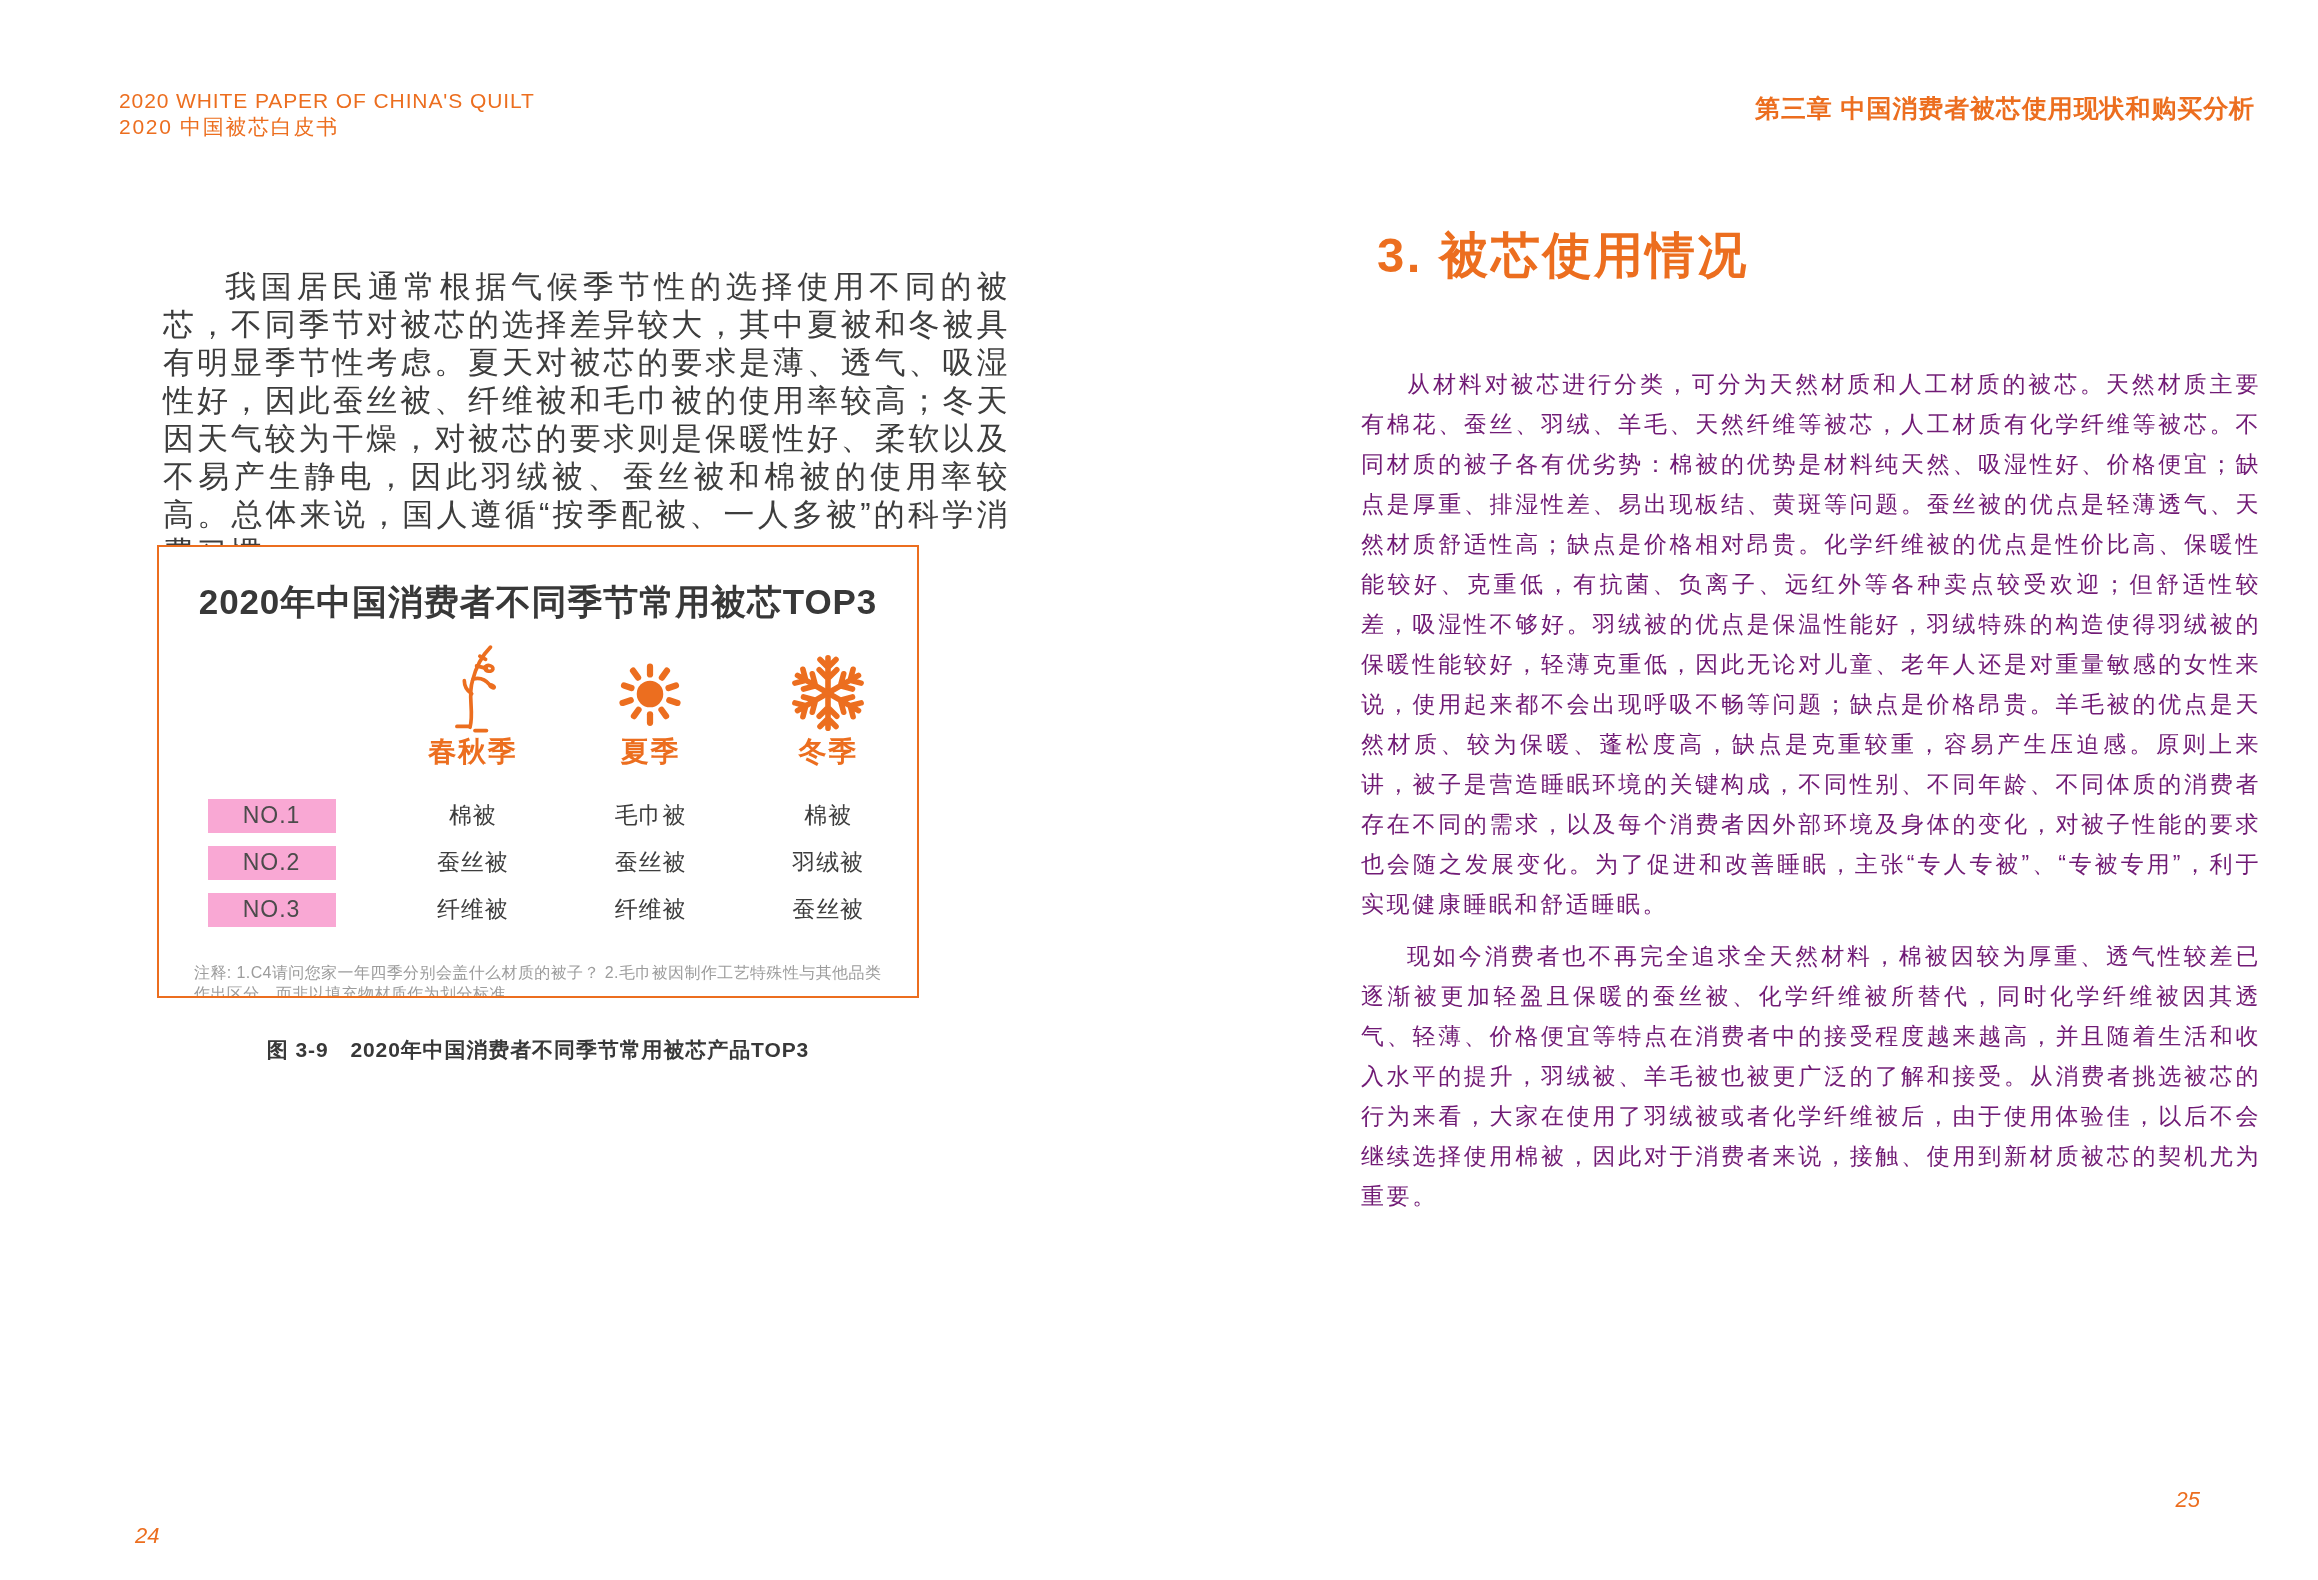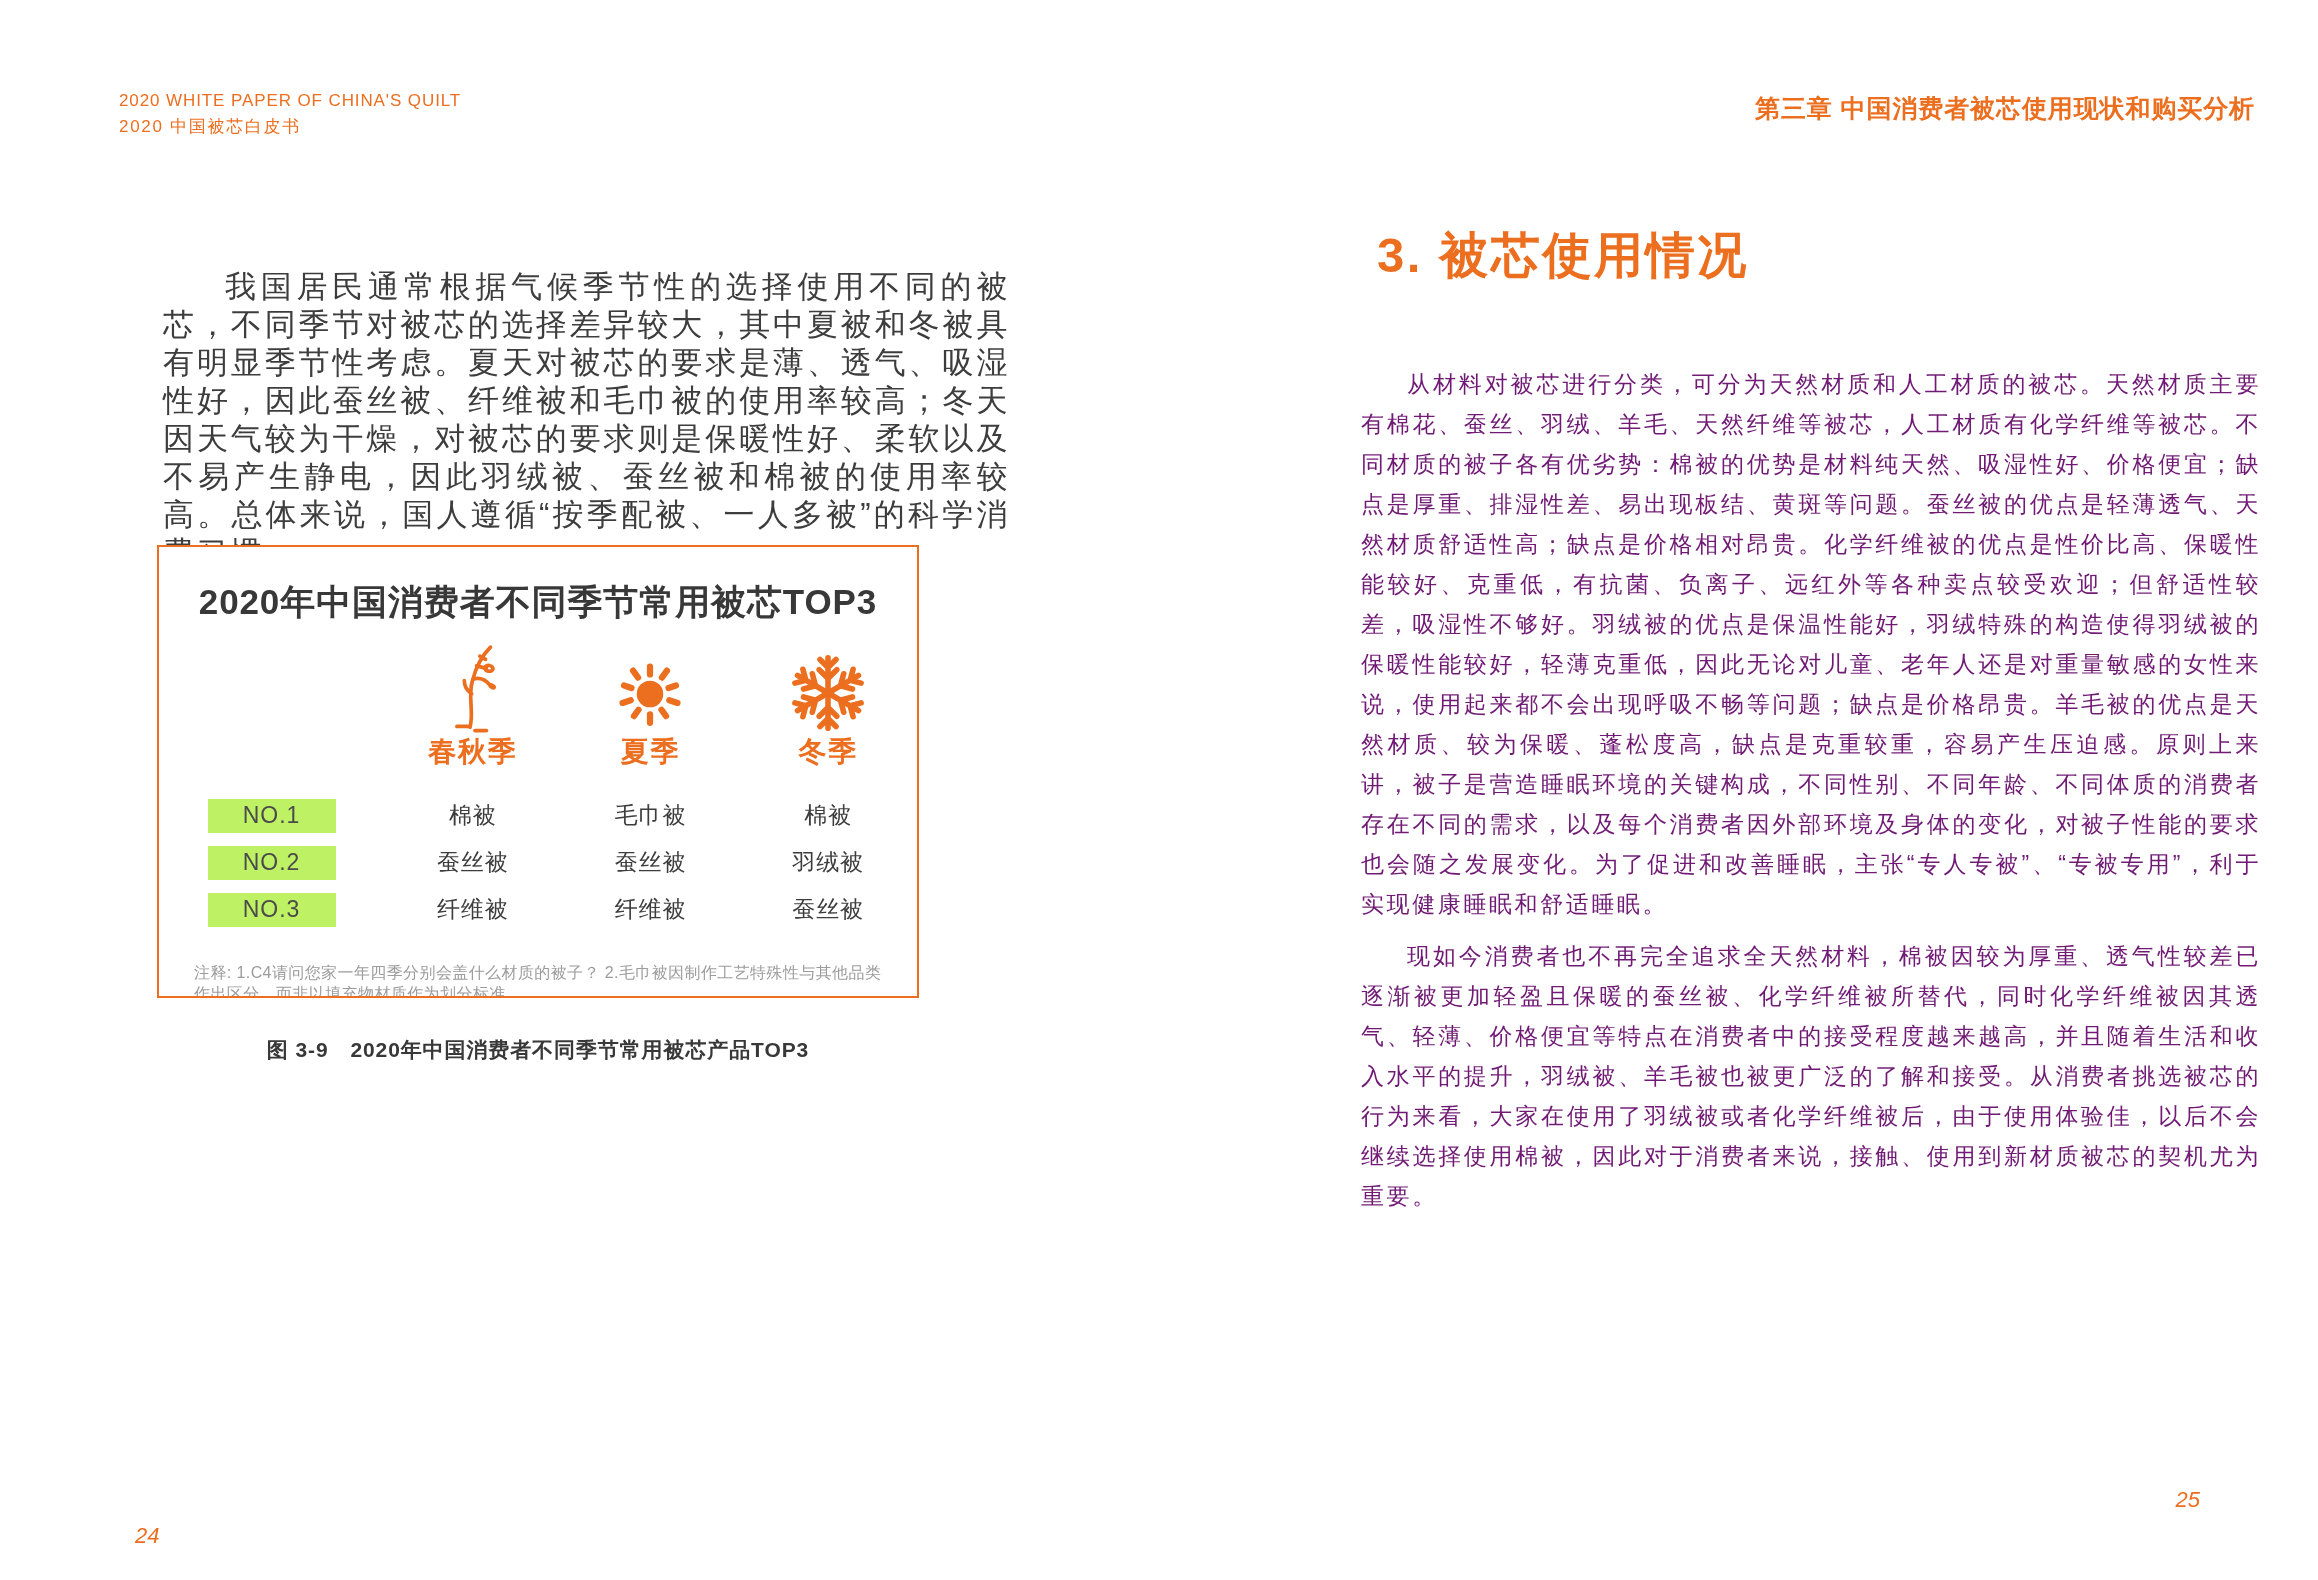--- a/index.html
+++ b/index.html
@@ -2,42 +2,42 @@
 <html style="font-size:13.6px"><head>
 <meta charset="utf-8">
 <style>
   html,body{margin:0;padding:0;}
   body{
     width:2319px;height:1581px;position:relative;background:#ffffff;
     font-family:"Liberation Sans","DejaVu Sans",sans-serif;
     color:#3d3d3d;overflow:hidden;
   }
   
-  .hdr-left{position:absolute;left:119px;top:88px;color:#ec6e1f;font-size:17px;line-height:26px;letter-spacing:0.9px;}
+  .hdr-left{position:absolute;left:119px;top:88px;color:#ec6e1f;font-size:21px;line-height:26px;letter-spacing:0.9px;}
   .hdr-left .cn{letter-spacing:1.7px;}
   .hdr-right{position:absolute;right:64px;top:92px;color:#ec6e1f;font-size:25px;font-weight:700;letter-spacing:0.9px;text-align:center;}
   
   .intro{
     position:absolute;left:119px;top:237px;width:847px;
     font-size:31px;line-height:38px;letter-spacing:2.6px;
     text-align:justify;text-indent:2em;color:#3d3d3d;margin-left:44px;
   }
   .figure-box{
     position:absolute;left:157px;top:545px;width:762px;height:453px;
     border:2.6px solid #ec6e1f;box-sizing:border-box;background:#ffffff;
     display:flex;flex-direction:column;overflow:hidden;
   }
   .fig-title{margin-top:34px;text-align:center;font-size:35px;line-height:41px;font-weight:700;color:#383838;letter-spacing:0.9px;}
   .fig-grid{margin-top:18.7px;display:grid;grid-template-columns:225px 1fr 1fr 1fr;align-items:center;}
   .icon-cell{height:92px;display:flex;align-items:flex-end;justify-content:center;}
   .season{height:39px;display:flex;align-items:center;justify-content:center;
     color:#ec6e1f;font-size:28px;font-weight:700;letter-spacing:1.7px;}
   .spacer-row{height:20.4px;grid-column:1 / span 4;}
   .rank-cell{display:flex;align-items:center;justify-content:center;height:47px;}
-  .rank-badge{width:128px;height:34px;background:#bef264;display:flex;align-items:center;justify-content:center;
+  .rank-badge{width:128px;height:34px;background:#f9a8d4;display:flex;align-items:center;justify-content:center;
     font-size:23px;color:#4b4b4b;letter-spacing:0.9px;}
   .val-cell{height:47px;display:flex;align-items:center;justify-content:center;
     font-size:23px;color:#3d3d3d;letter-spacing:0.9px;}
   .fig-notes{margin-top:29px;padding:0 35px;font-size:16px;line-height:21px;color:#9c9c9c;letter-spacing:0.4px;text-align:left;}
   .fig-caption{
     position:absolute;left:157px;top:1036px;width:762px;text-align:center;
     font-size:21px;font-weight:700;color:#383838;letter-spacing:0.9px;
   }
   
   .sec-heading{position:absolute;left:1377px;top:223px;color:#ec6e1f;font-size:49px;font-weight:700;letter-spacing:2.6px;}

